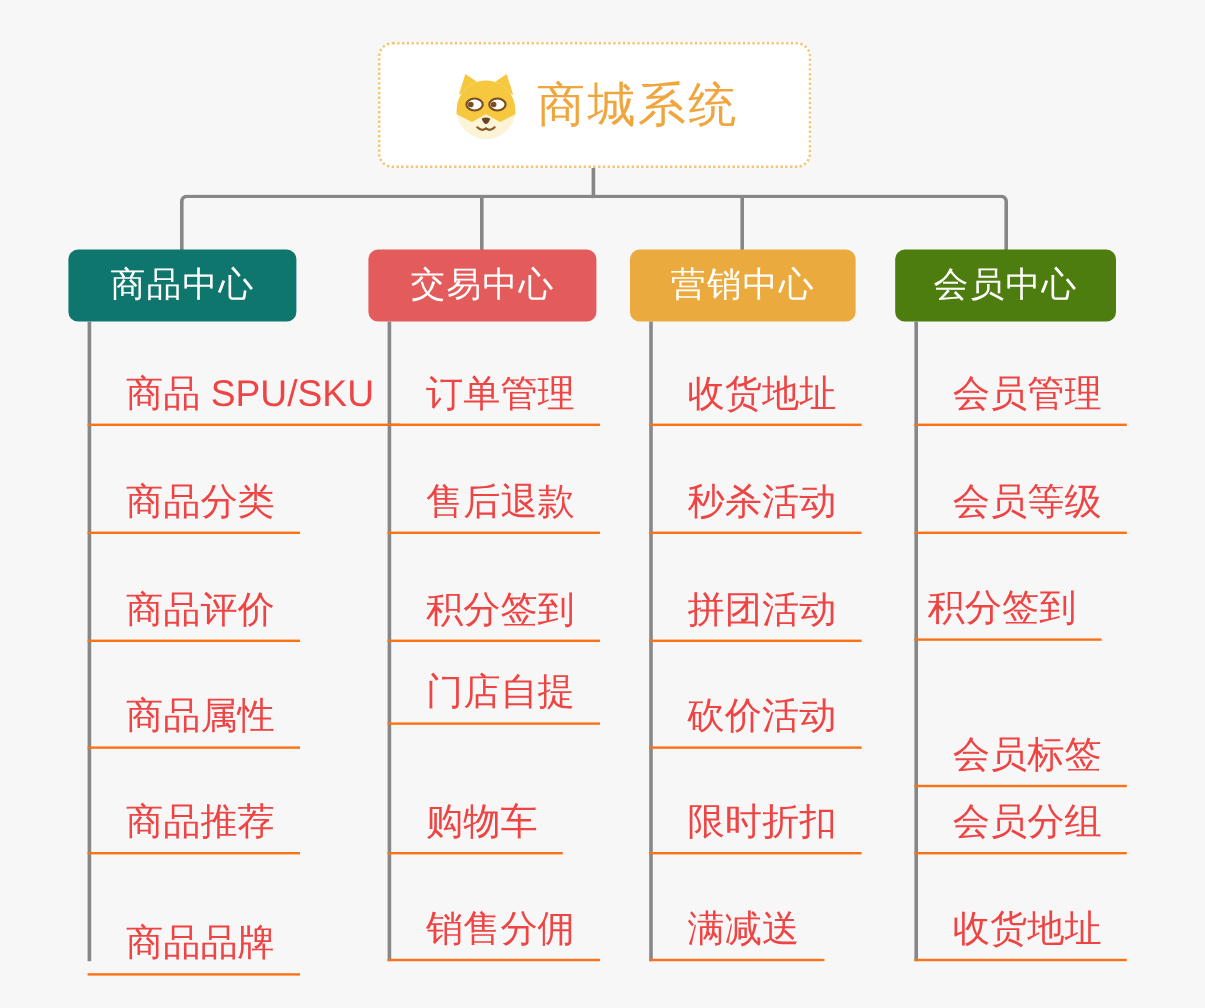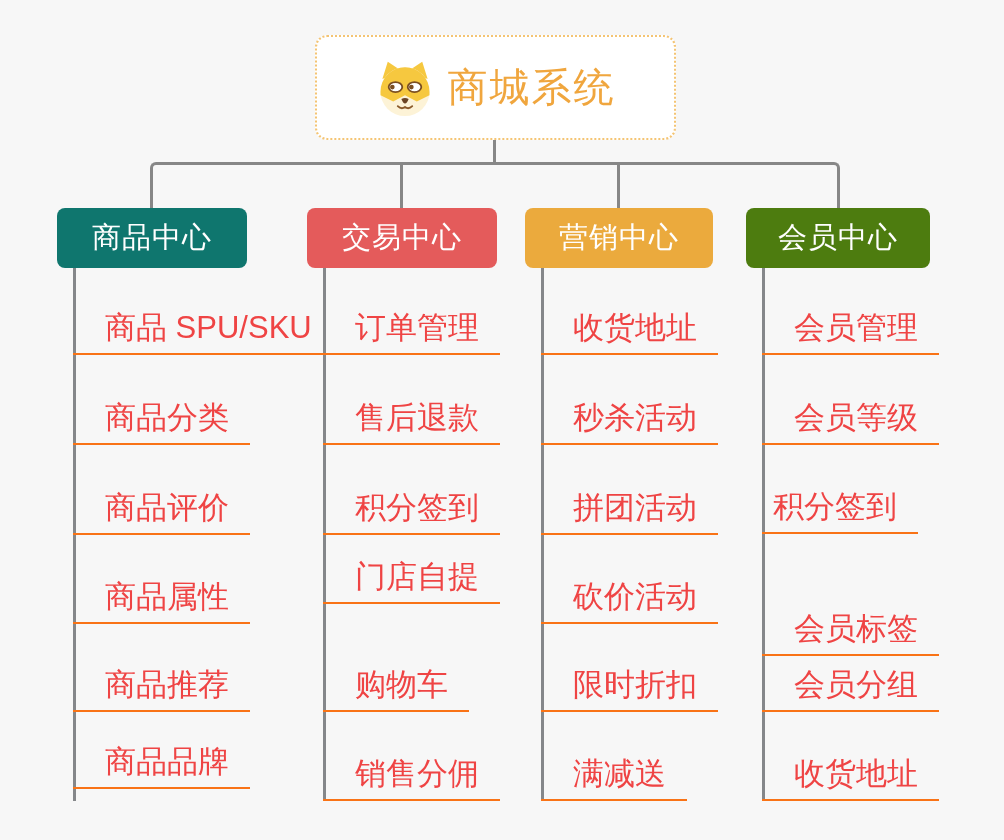--- a/index.html
+++ b/index.html
@@ -114,21 +114,21 @@
 
   <div id="columns">
       <div class="branch-column" style="left: 57px; width: 250px;">
         <div class="branch-node" style="width: 190px; background: #0f766e;">商品中心</div>
         <div class="trunk"></div>
         <div class="leaf" style="top: 101px;">商品 SPU/SKU</div>
         <div class="leaf" style="top: 191px;">商品分类</div>
         <div class="leaf" style="top: 281px;">商品评价</div>
         <div class="leaf" style="top: 370px;">商品属性</div>
         <div class="leaf" style="top: 458px;">商品推荐</div>
-        <div class="leaf" style="top: 535px; font-family: Liberation Serif, serif;">商品品牌</div>
+        <div class="leaf" style="top: 559px; font-family: Liberation Serif, serif;">商品品牌</div>
       </div>
       <div class="branch-column" style="left: 307px; width: 250px;">
         <div class="branch-node" style="width: 190px; background: rgb(228, 91, 91);">交易中心</div>
         <div class="trunk"></div>
         <div class="leaf" style="top: 101px;">订单管理</div>
         <div class="leaf" style="top: 191px;">售后退款</div>
         <div class="leaf" style="top: 281px;">积分签到</div>
         <div class="leaf" style="top: 350px;">门店自提</div>
         <div class="leaf" style="top: 458px;">购物车</div>
         <div class="leaf" style="top: 547px;">销售分佣</div>

